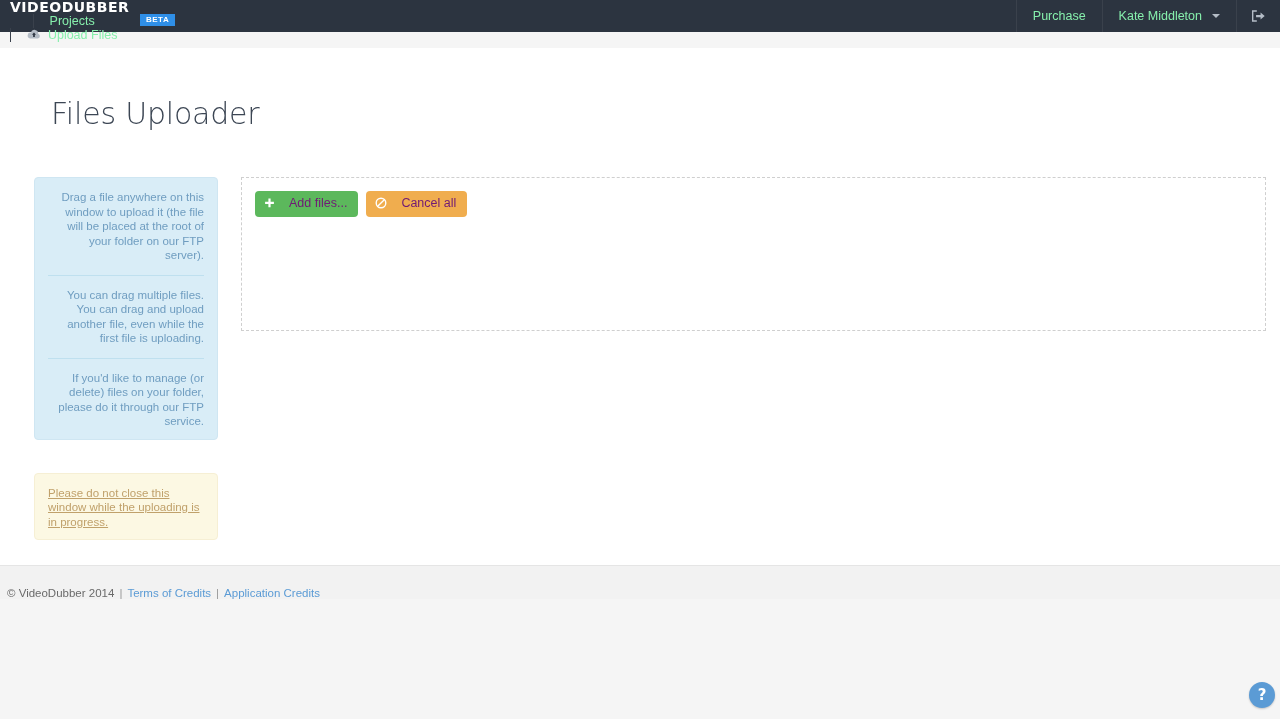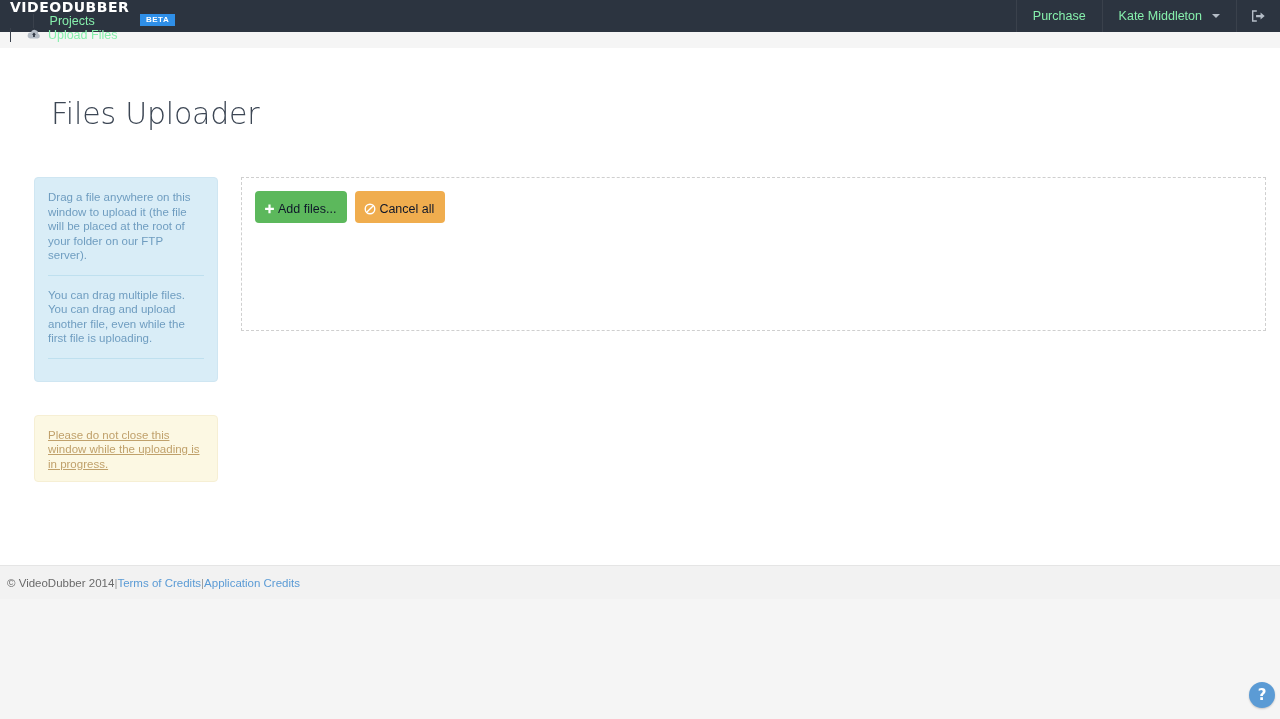--- a/index.html
+++ b/index.html
@@ -104,21 +104,21 @@
 
   .panel-info {
     background: #d9edf7;
     border: 1px solid #cfe6f2;
     border-radius: 4px;
     padding: 12px 13px 10px 13px;
     color: #6f9dc0;
     font-size: 11.5px;
     line-height: 14.5px;
   }
-  .panel-info p { margin: 0; }
+  .panel-info p { margin: 0; text-align: right; }
   .panel-info hr {
     border: none;
     border-top: 1px solid #bfe0ef;
     margin: 12px 0 12px 0;
   }
 
   .panel-warn {
     background: #fcf8e3;
     border: 1px solid #f6efd4;
     border-radius: 4px;
@@ -137,46 +137,47 @@
     border: 1px dashed #cfcfcf;
     height: 154px;
     padding: 13px 13px;
     background: #ffffff;
   }
   .btn-row { display: flex; gap: 8px; }
 
   .btn {
     display: inline-flex;
     align-items: center;
-    gap: 3px;
+    gap: 14px;
     border: none;
     border-radius: 4px;
-    color: #0f172a;
+    color: #701a75;
     font-size: 12.5px;
     font-family: "Liberation Sans", sans-serif;
-    padding: 12px 11px 7px 9px;
+    padding: 6px 11px 7px 9px;
     cursor: pointer;
     line-height: 1;
     white-space: nowrap;
   }
   .btn-add { background: #5cb85c; }
   .btn-cancel { background: #f0ad4e; }
   .btn-icon { display: inline-flex; align-items: center; }
 
   
   .footer {
     width: 1280px;
     height: 34px;
     background: #f2f2f2;
     border-top: 1px solid #e5e5e5;
     display: flex;
-    align-items: center;
+    align-items: flex-end;
     padding-left: 7px;
     font-size: 11.5px;
     color: #6a6a6a;
+    gap: 5px;
   }
   .footer a {
     color: #5b9bd5;
     text-decoration: none;
   }
   .footer .sep { color: #9a9a9a; }
 
   .below { width: 1280px; height: 135px; background: #f5f5f5; }
 
   
@@ -253,20 +254,21 @@
 
   <div class="content">
 
     <div class="side">
 
       <div class="panel-info">
         <p>Drag a file anywhere on this window to upload it (the file will be placed at the root of your folder on our FTP server).</p>
         <hr>
         <p>You can drag multiple files. You can drag and upload another file, even while the first file is uploading.</p>
         <hr>
+        <p>If you'd like to manage (or delete) files on your folder, please do it through our FTP service.</p>
       </div>
 
       <div class="panel-warn">
         <p>Please do not close this window while the uploading is in progress.</p>
       </div>
 
     </div>
 
     <div class="dropzone">
       <div class="btn-row">

